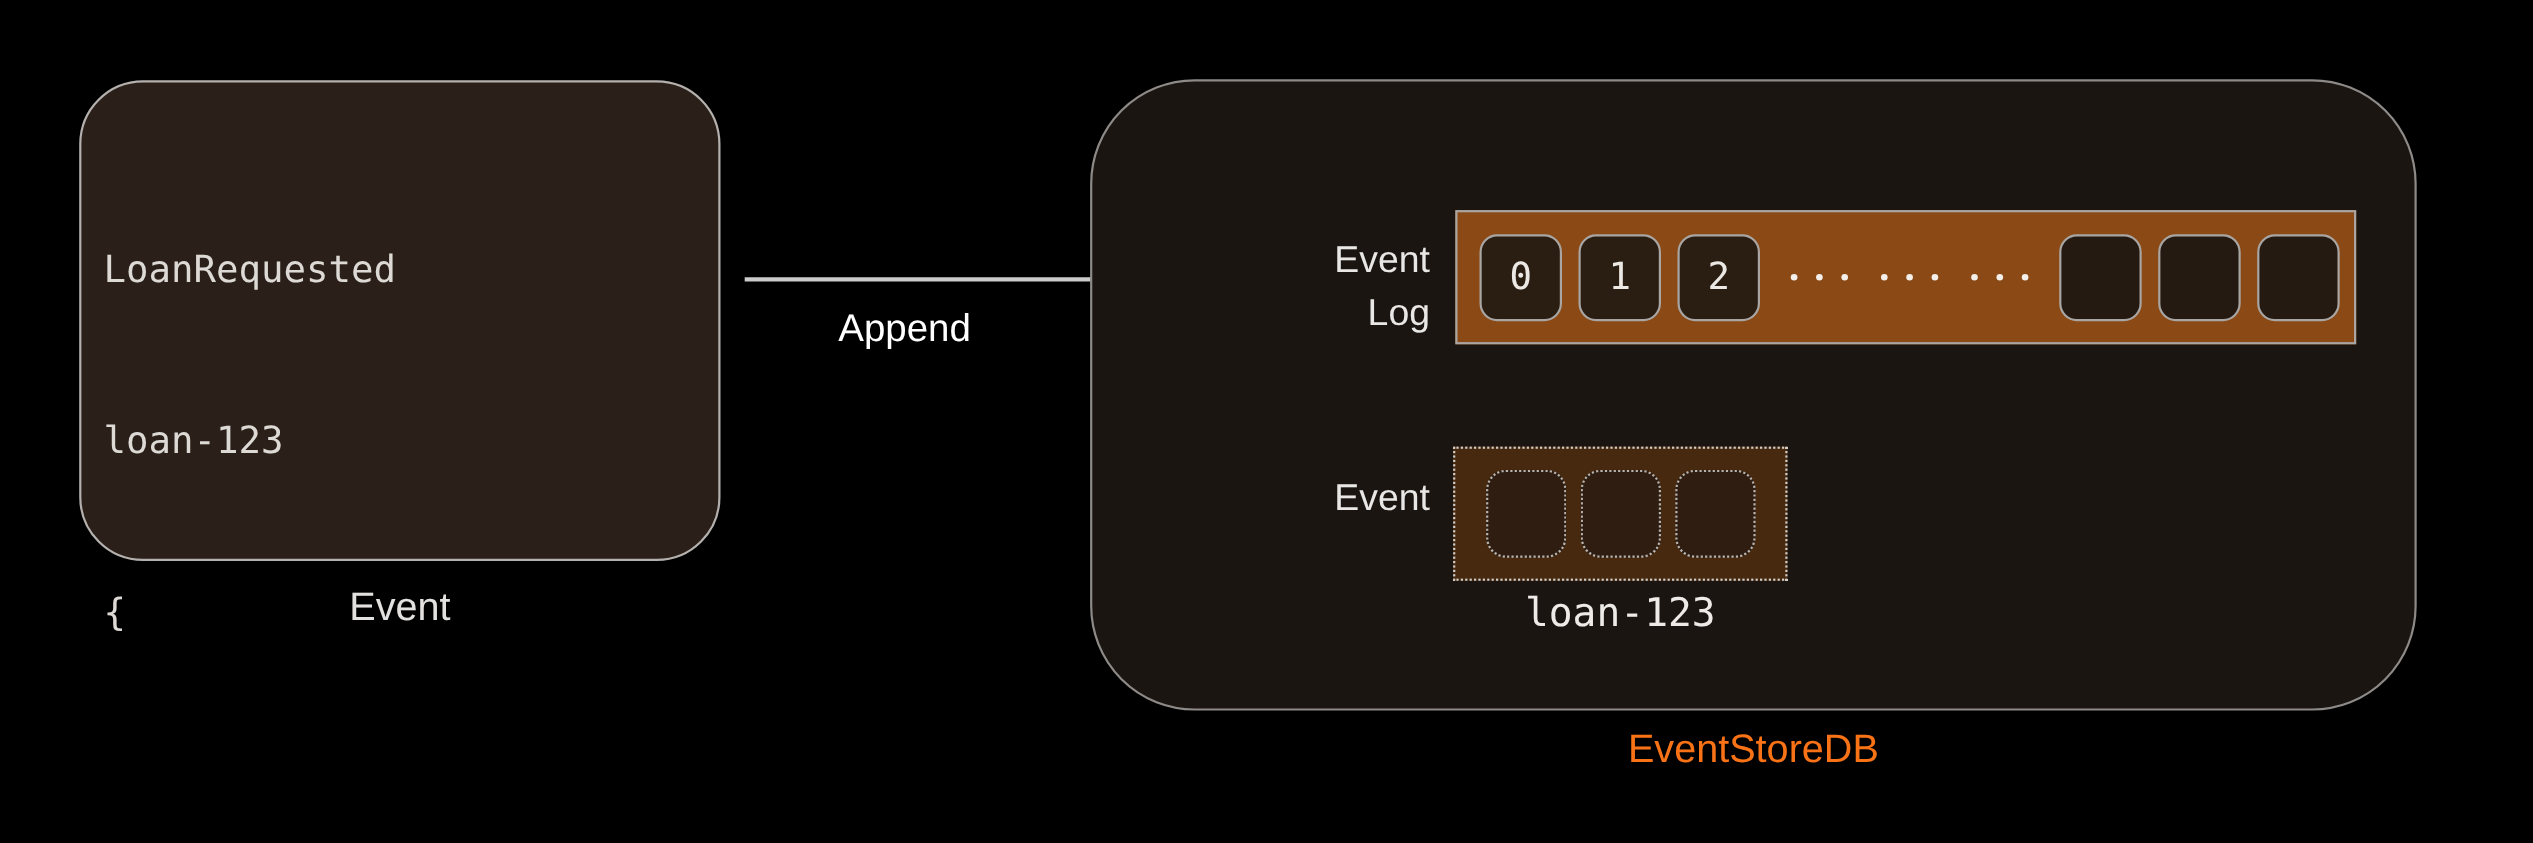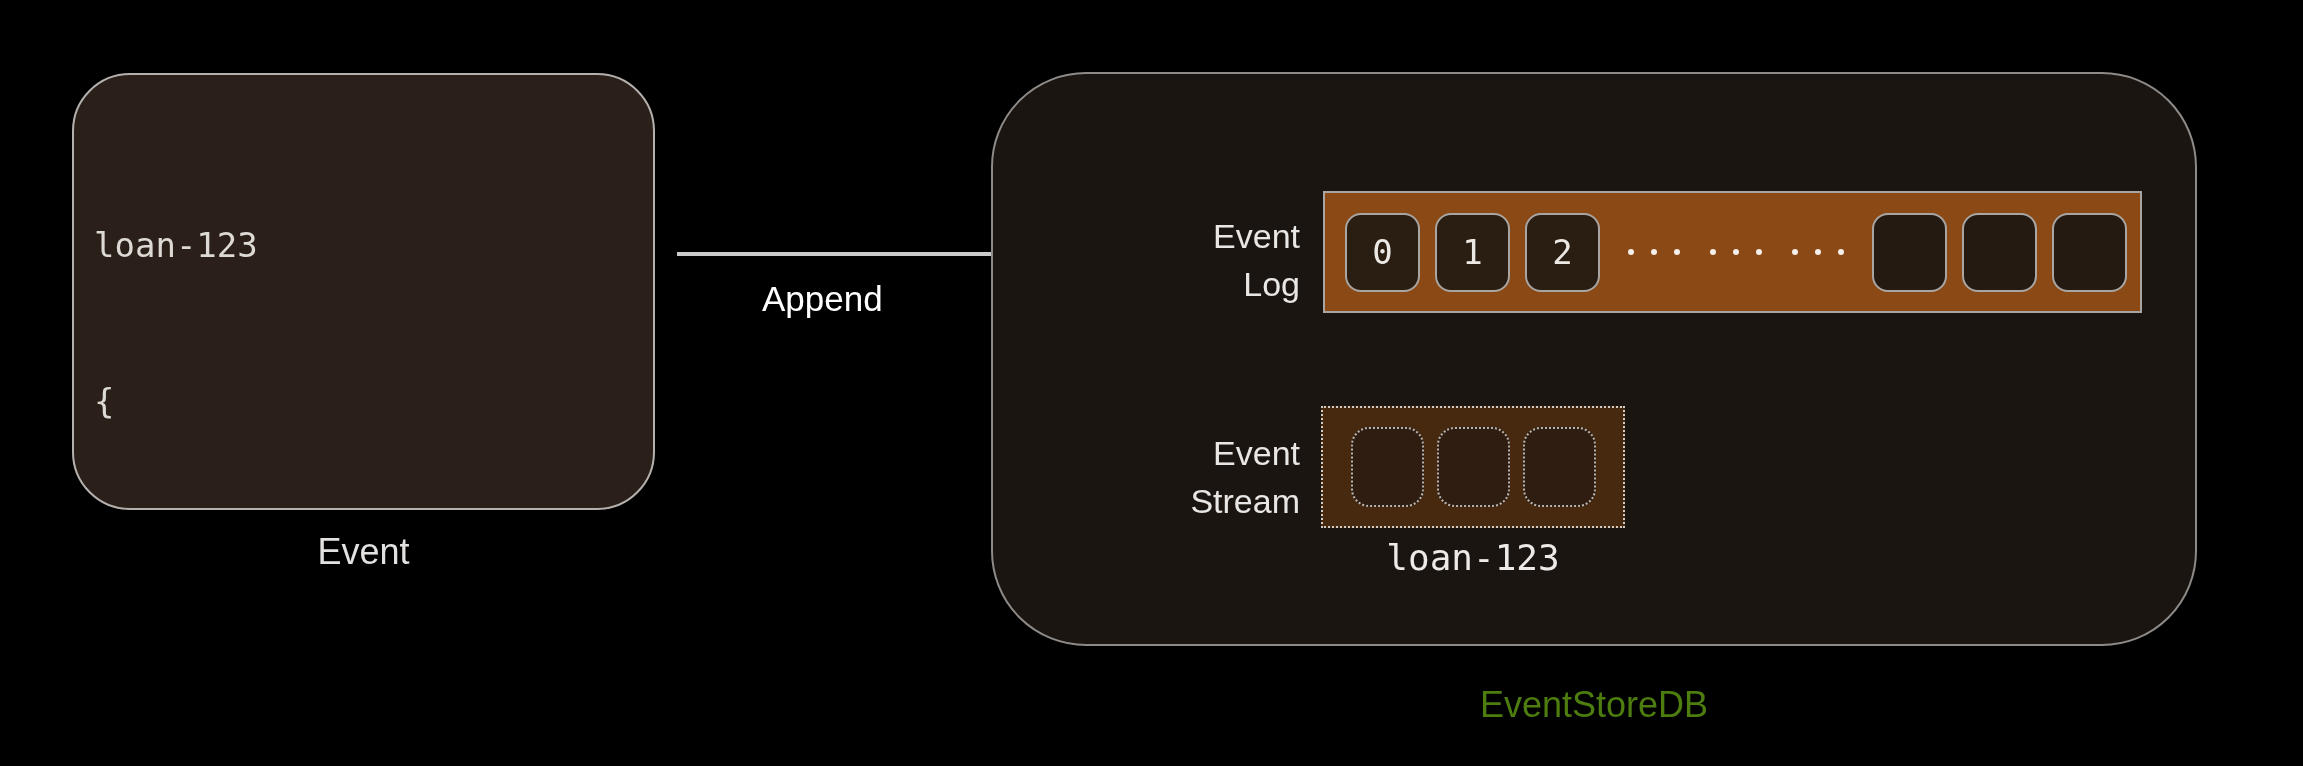--- a/index.html
+++ b/index.html
@@ -38,21 +38,21 @@
   
   .store{
     position:absolute;left:991px;top:72px;width:1206px;height:574px;
     box-sizing:border-box;
     background:#1a1511;
     border:2px solid #8d8a87;
     border-radius:95px;
   }
   .store-caption{
     position:absolute;left:991px;top:660px;width:1206px;
-    text-align:center;font-size:36px;color:#4d7c0f;margin-top:24px;
+    text-align:center;font-size:36px;color:#f97316;
   }
   .side-label{
     position:absolute;left:1040px;width:260px;
     text-align:right;font-size:34px;line-height:48px;color:#e9e7e5;
   }
   .side-label.log{top:212px;}
   .side-label.stream{top:429px;}
   
   .log-bar{
     position:absolute;left:1323px;top:191px;width:819px;height:122px;
@@ -96,20 +96,21 @@
     text-align:center;
     font-family:"DejaVu Sans Mono", monospace;
     font-size:36px;color:#edeae7;
   }
 </style>
 </head>
 <body>
 
 <div class="event-card">
   <div class="code">
+    <div>LoanRequested</div>
     <div>loan-123</div>
     <div>{</div>
     
     
     
   </div>
 </div>
 <div class="event-caption">Event</div>
 
 <svg class="arrow-layer" viewBox="0 0 2303 766" xmlns="http://www.w3.org/2000/svg">
@@ -148,21 +149,20 @@
         <span class="dot"></span>
       </div>
   </div>
   <div class="log-cell empty"></div>
   <div class="log-cell empty"></div>
   <div class="log-cell empty"></div>
 </div>
 
 <div class="side-label stream">
   <div>Event</div>
-  <div>Stream</div>
 </div>
 
 <div class="stream-box">
   <div class="stream-cell"></div>
   <div class="stream-cell"></div>
   <div class="stream-cell"></div>
 </div>
 <div class="stream-name">loan-123</div>
 
 <div class="store-caption">EventStoreDB</div>

